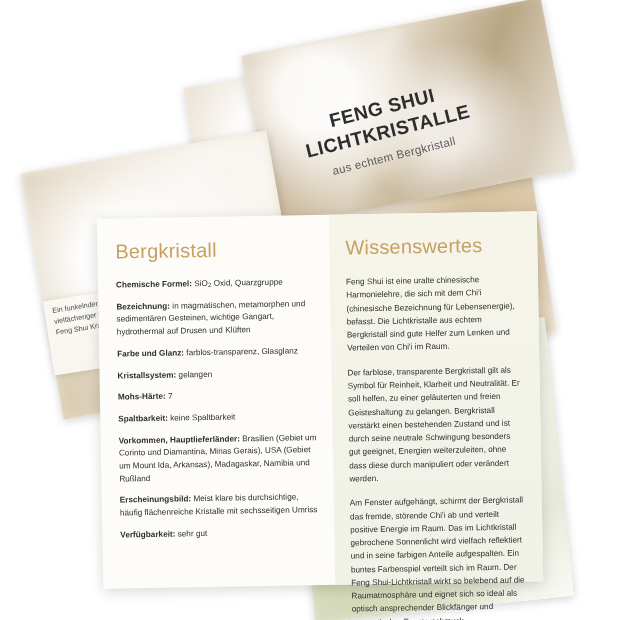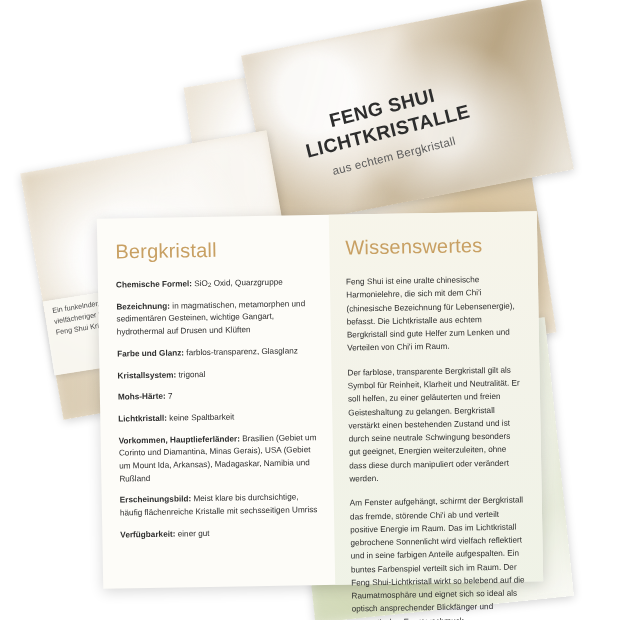--- a/index.html
+++ b/index.html
@@ -155,26 +155,26 @@
   </div>
 
   <div class="panel">
 
     <div class="col col-left">
       <h2>Bergkristall</h2>
       <div id="spec-list">
           <div class="spec"><b>Chemische Formel:</b> <span>SiO<span class="sub">2</span> Oxid, Quarzgruppe</span></div>
           <div class="spec"><b>Bezeichnung:</b> <span>in magmatischen, metamorphen und sedimentären Gesteinen, wichtige Gangart, hydrothermal auf Drusen und Klüften</span></div>
           <div class="spec"><b>Farbe und Glanz:</b> <span>farblos-transparenz, Glasglanz</span></div>
-          <div class="spec"><b>Kristallsystem:</b> <span>trigonal</span></div>
+          <div class="spec"><b>Kristallsystem:</b> <span>gelangen</span></div>
           <div class="spec"><b>Mohs-Härte:</b> <span>7</span></div>
-          <div class="spec"><b>Lichtkristall:</b> <span>keine Spaltbarkeit</span></div>
+          <div class="spec"><b>Spaltbarkeit:</b> <span>keine Spaltbarkeit</span></div>
           <div class="spec"><b>Vorkommen, Hauptlieferländer:</b> <span>Brasilien (Gebiet um Corinto und Diamantina, Minas Gerais), USA (Gebiet um Mount Ida, Arkansas), Madagaskar, Namibia und Rußland</span></div>
           <div class="spec"><b>Erscheinungsbild:</b> <span>Meist klare bis durchsichtige, häufig flächenreiche Kristalle mit sechsseitigen Umriss</span></div>
-          <div class="spec"><b>Verfügbarkeit:</b> <span>einer gut</span></div>
+          <div class="spec"><b>Verfügbarkeit:</b> <span>sehr gut</span></div>
         </div>
     </div>
 
     <div class="col col-right">
       <h2>Wissenswertes</h2>
       <div id="para-list">
           <div class="para">Feng Shui ist eine uralte chinesische Harmonielehre, die sich mit dem Chi'i (chinesische Bezeichnung für Lebensenergie), befasst. Die Lichtkristalle aus echtem Bergkristall sind gute Helfer zum Lenken und Verteilen von Chi'i im Raum.</div>
           <div class="para">Der farblose, transparente Bergkristall gilt als Symbol für Reinheit, Klarheit und Neutralität. Er soll helfen, zu einer geläuterten und freien Geisteshaltung zu gelangen. Bergkristall verstärkt einen bestehenden Zustand und ist durch seine neutrale Schwingung besonders gut geeignet, Energien weiterzuleiten, ohne dass diese durch manipuliert oder verändert werden.</div>
           <div class="para">Am Fenster aufgehängt, schirmt der Bergkristall das fremde, störende Chi'i ab und verteilt positive Energie im Raum. Das im Lichtkristall gebrochene Sonnenlicht wird vielfach reflektiert und in seine farbigen Anteile aufgespalten. Ein buntes Farbenspiel verteilt sich im Raum. Der Feng Shui-Lichtkristall wirkt so belebend auf die Raumatmosphäre und eignet sich so ideal als optisch ansprechender Blickfänger und energetischer Fensterschmuck.</div>
         </div>

